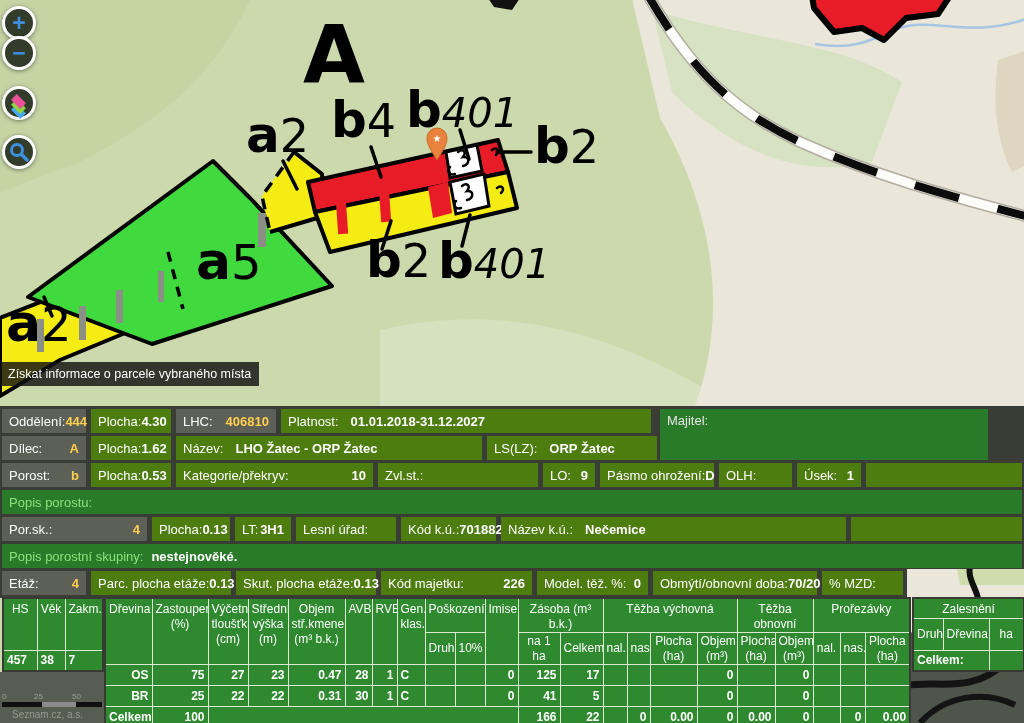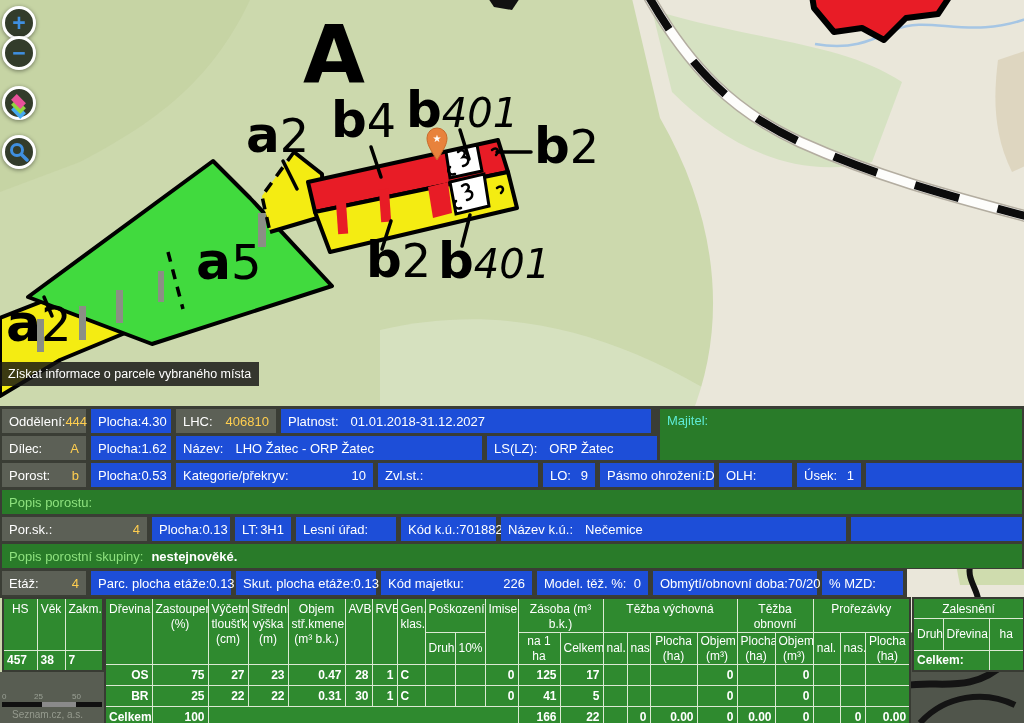--- a/index.html
+++ b/index.html
@@ -19,35 +19,35 @@
   .map-label .L{font-weight:800}
   .map-label .N{font-weight:400}
   .map-label .it{font-style:italic}
   
   .tooltip{position:absolute;left:0;top:362px;height:24px;line-height:24px;
            background:rgba(18,18,18,.82);color:#fff;font-size:12.5px;padding:0 8px;
            white-space:nowrap;z-index:20}
   
   .bd{position:absolute;background:#3a3d35;z-index:9}
   .prow{position:absolute;display:flex;gap:5px;height:24px;z-index:10}
-  .cell{display:flex;align-items:center;justify-content:space-between;background:#1d4ed8;
+  .cell{display:flex;align-items:center;justify-content:space-between;background:#4d7c0f;
         padding:0 7px;box-sizing:border-box;height:24px;font-size:13px;color:#fff;flex:0 0 auto}
   .cell .lbl{white-space:nowrap}
-  .cell .val{font-weight:400;white-space:nowrap}
+  .cell .val{font-weight:700;white-space:nowrap}
   .cell.text{justify-content:flex-start}
   .cell.text .val{margin-left:12px}
   .gray{background:#5c6056}
   .yellow{color:#ffce4f}
   .desc-row{position:absolute;left:2px;width:1020px;height:24px;background:#297b29;
             display:flex;align-items:center;padding:0 7px;box-sizing:border-box;
             font-size:13px;z-index:10;overflow:hidden}
   .desc-row .lbl{color:#8ee27e;margin-right:8px;white-space:nowrap}
   .desc-row .val{color:#fff;font-weight:700;white-space:nowrap}
-  .majitel{position:absolute;left:660px;top:409px;width:362px;height:51px;background:#297b29;
-           box-sizing:border-box;padding:4px 7px;color:#5eead4;font-size:13px;z-index:10}
+  .majitel{position:absolute;left:660px;top:409px;width:328px;height:51px;background:#297b29;
+           box-sizing:border-box;padding:4px 7px;color:#e5e5e5;font-size:13px;z-index:10}
   
   .tbl{position:absolute;border-collapse:collapse;table-layout:fixed;font-size:12px;color:#fff;
        background:#2f8a2f;border:2px solid #383b33;z-index:10}
   .tbl th,.tbl td{border:1px solid #dcead4;padding:0 3px;box-sizing:border-box}
   .tbl th{font-weight:400;text-align:center;white-space:pre-line;line-height:1.25;
           vertical-align:top;padding-top:3px;overflow:hidden}
   .tbl tr.h1 th{height:20px}
   .tbl tr.h2 th{height:32px;vertical-align:middle;padding-top:0}
   .tbl td{text-align:right;font-weight:700;height:21px;white-space:nowrap;overflow:hidden}
   .tbl td.ctr{text-align:left}

